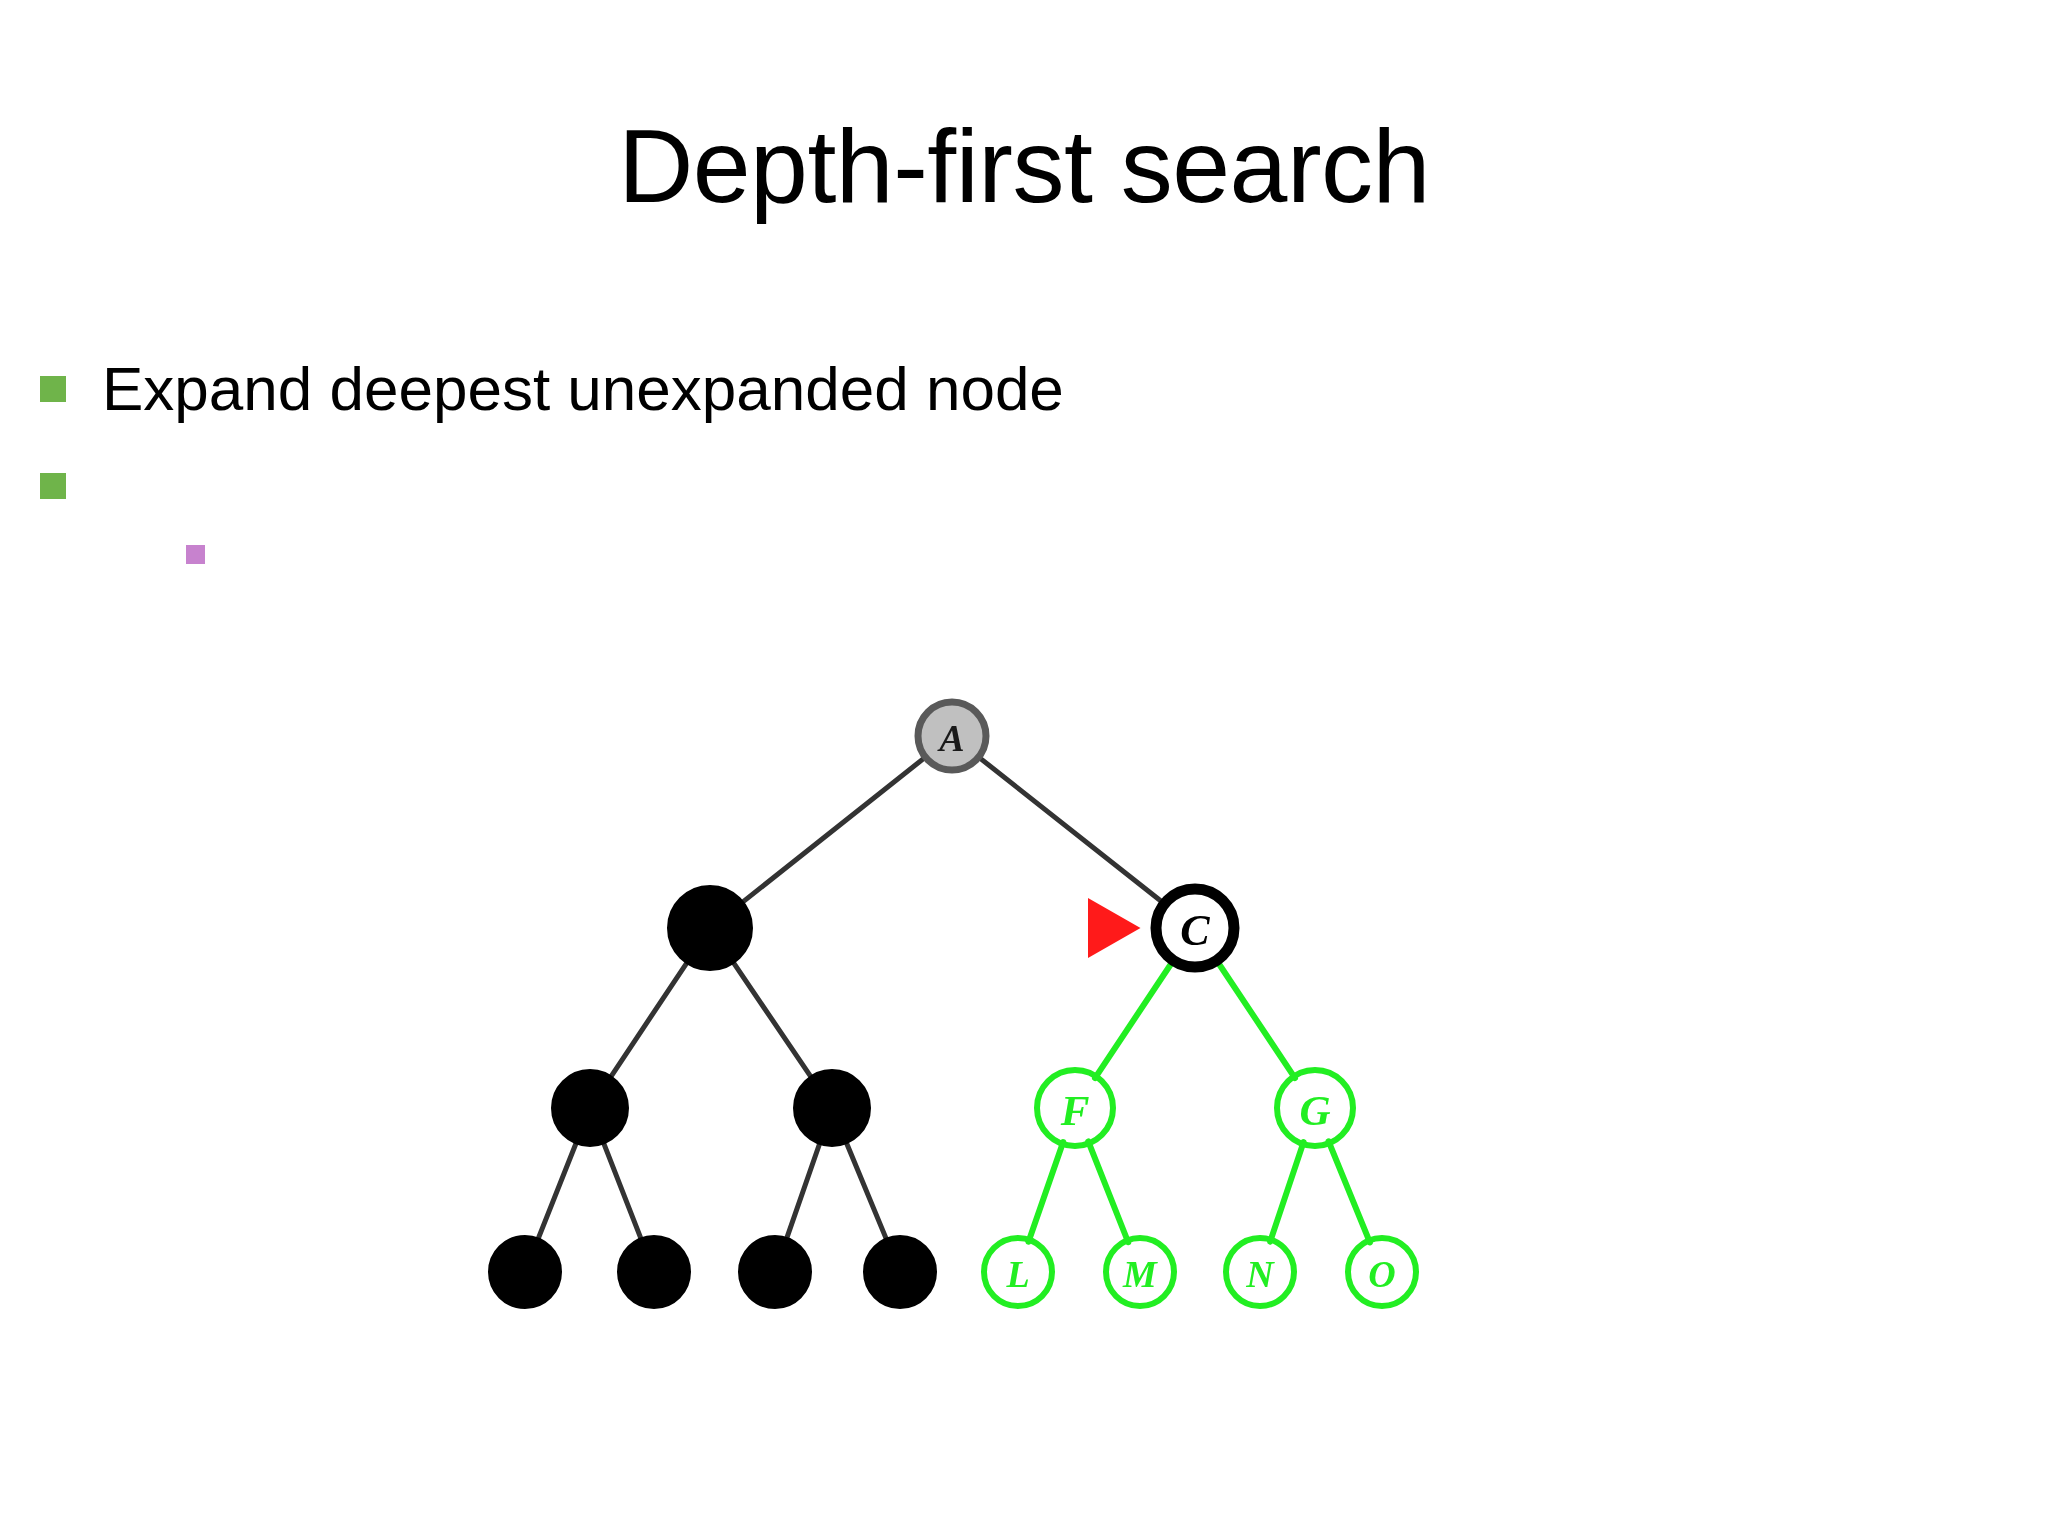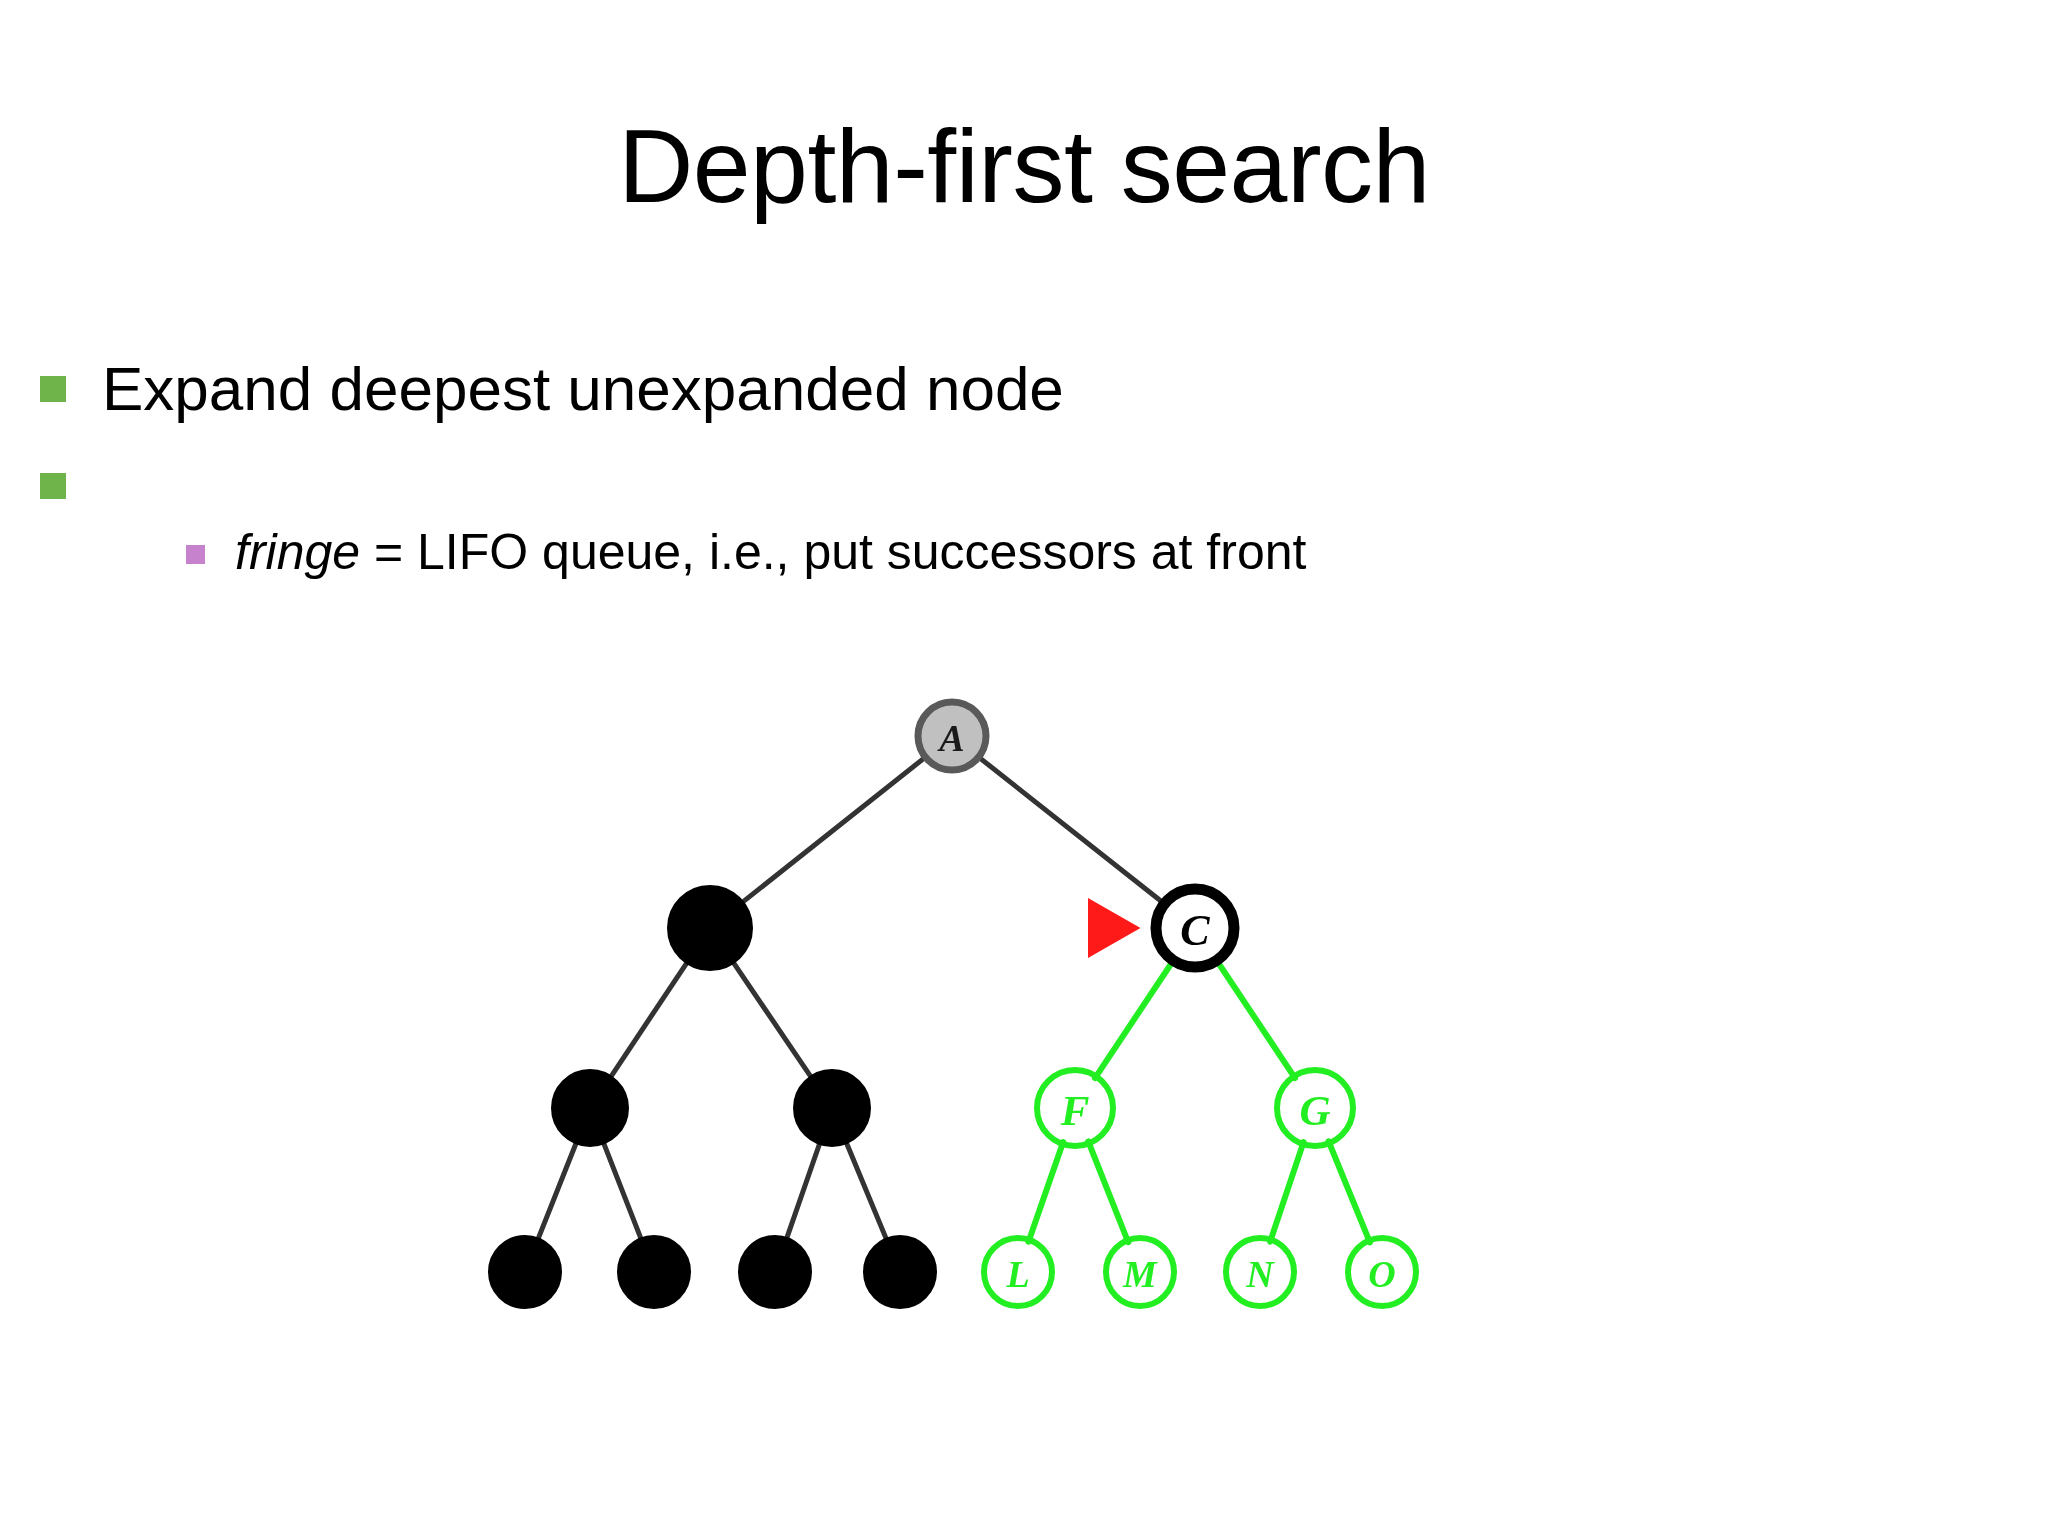--- a/index.html
+++ b/index.html
@@ -117,21 +117,20 @@
     <span class="bullet-marker marker-l1"></span>
     <span class="bullet-text-l1"><span>Expand deepest unexpanded node</span></span>
   </div>
 
   <div class="bullet-row bullet-l1">
     <span class="bullet-marker marker-l1"></span>
   </div>
 
   <div class="bullet-row bullet-l2">
     <span class="bullet-marker marker-l2"></span>
-    <span class="bullet-text-l2"><span class="ital">fringe</span><span> = LIFO queue, i.e., put successors at front</span></span>
   </div>
 
 </div>
 
 <div id="tree-figure">
   <svg id="tree-svg" viewBox="0 0 1100 740" xmlns="http://www.w3.org/2000/svg">
     <g id="edge-layer">
         <line x1="526.9315528108875" y1="95.88901595169253" x2="341.33555898639054" y2="243.13873006038435" stroke="#333333" stroke-width="5" stroke-linecap="round"></line>
         <line x1="577.1083118660548" y1="95.83866616577167" x2="765.9685144048742" y2="245.0615422458265" stroke="#333333" stroke-width="5" stroke-linecap="round"></line>
         <line x1="287.8119921509908" y1="301.2820117735138" x2="209.96920706410825" y2="418.0461894038376" stroke="#333333" stroke-width="5" stroke-linecap="round"></line>

